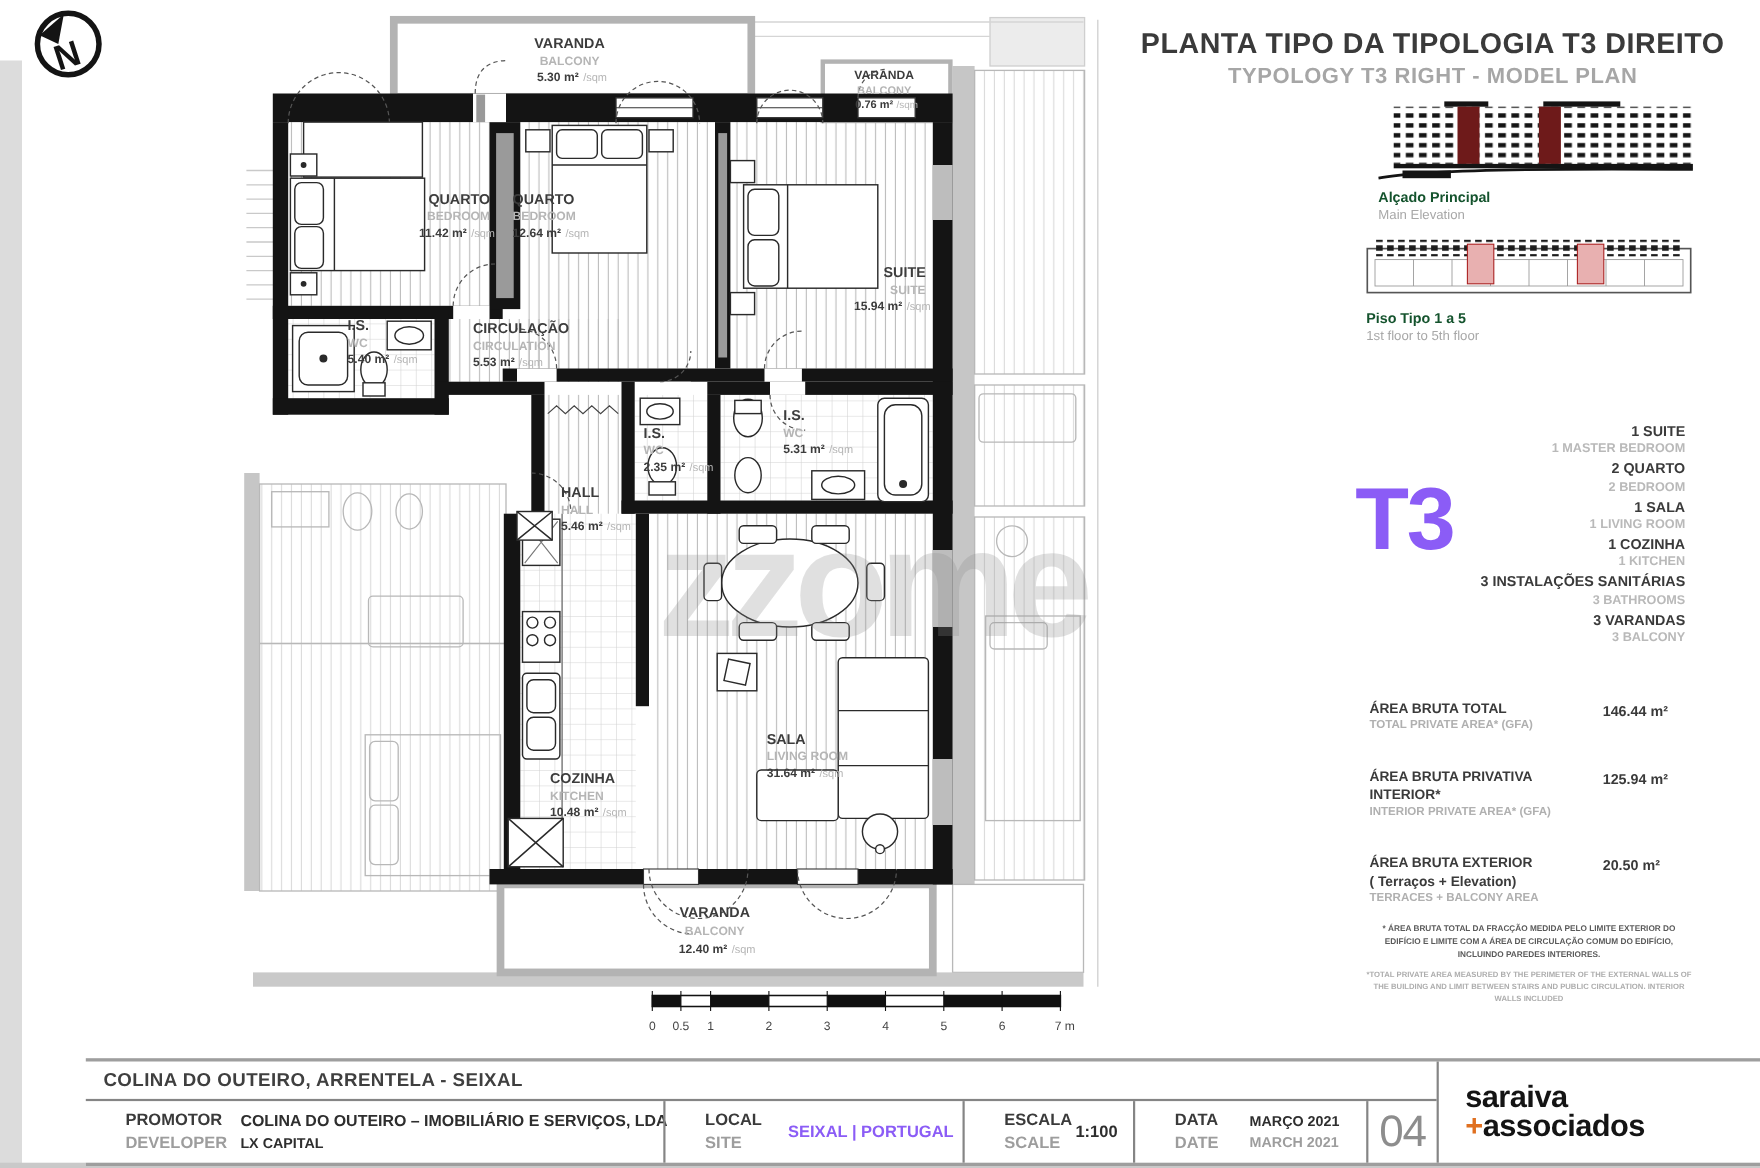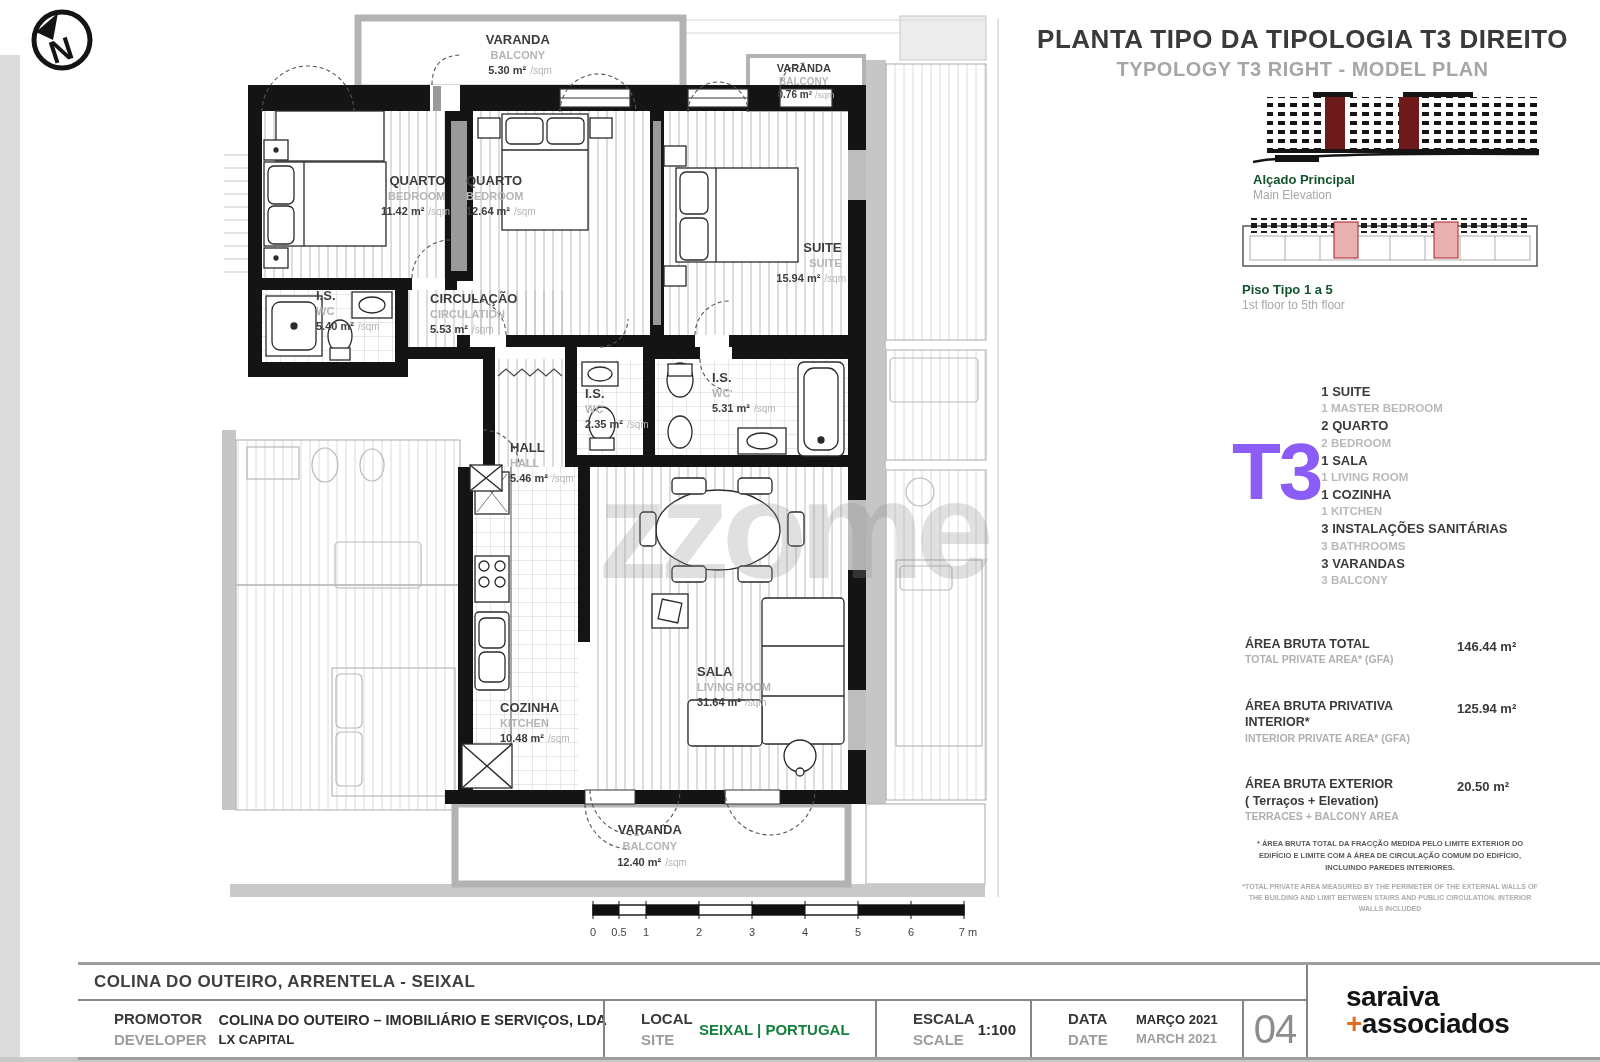--- a/index.html
+++ b/index.html
@@ -18,21 +18,21 @@
   .rp-title{position:absolute;left:1030px;top:24px;width:545px;text-align:center;
             font-size:26px;font-weight:bold;color:#3a3a3a;letter-spacing:.5px;}
   .rp-sub{position:absolute;left:1030px;top:58px;width:545px;text-align:center;
           font-size:20px;font-weight:bold;color:#a6a6a6;letter-spacing:.5px;}
   .fig{position:absolute;}
   .figcap{position:absolute;font-size:13px;line-height:1.25;}
   .figcap .c1{font-weight:bold;color:#14532d;}
   .figcap .c2{color:#a8a8a8;font-size:12px;}
   .program{position:absolute;left:1232px;top:380px;width:300px;display:flex;}
   .t3{font-size:80px;font-weight:600;line-height:1;margin-top:52px;letter-spacing:-2px;}
-  .prog-list{flex:1;margin-top:4px;}
+  .prog-list{flex:1;text-align:right;margin-top:4px;}
   .prog-list .p1{font-size:13px;font-weight:bold;color:#3a3a3a;line-height:1.25;}
   .prog-list .p2{font-size:11.5px;font-weight:bold;color:#b9b9b9;line-height:1.4;margin-bottom:2px;}
   .areas{position:absolute;left:1245px;top:636px;width:290px;}
   .area-item{position:relative;margin-bottom:30px;padding-right:80px;}
   .area-item .a1{font-size:12.5px;font-weight:bold;color:#3a3a3a;line-height:1.3;}
   .area-item .a2{font-size:10.5px;font-weight:bold;color:#b0b0b0;line-height:1.5;}
   .area-item .av{position:absolute;right:0;top:3px;font-size:13px;font-weight:bold;color:#3a3a3a;width:78px;text-align:left;}
   .fnotes{position:absolute;left:1240px;top:838px;width:300px;text-align:center;}
   .fn1{font-size:7.5px;font-weight:bold;color:#5a5a5a;line-height:1.6;}
   .fn2{font-size:7px;font-weight:bold;color:#adadad;line-height:1.6;margin-top:7px;}
@@ -46,26 +46,26 @@
       font-size:17px;font-weight:bold;color:#3f3f3f;letter-spacing:.4px;}
   .tb-cell{display:flex;align-items:center;padding:4px 8px 4px 12px;}
   .bl{border-left:2px solid #858585;}
   .lblcol{display:flex;flex-direction:column;justify-content:flex-start;gap:4px;margin-left:24px;}
   .lp{font-size:15px;font-weight:bold;color:#3a3a3a;}
   .le{font-size:15px;font-weight:bold;color:#9d9d9d;}
   .valcol{display:flex;flex-direction:column;justify-content:center;gap:4px;margin-left:12px;flex:1;}
   .v1{font-size:14.5px;font-weight:bold;color:#2e2e2e;white-space:nowrap;}
   .v2{font-size:13px;font-weight:bold;color:#2e2e2e;}
   .vgray{color:#9d9d9d;}
-  .vcenter{flex:1;text-align:left;font-size:15px;font-weight:bold;color:#15803d;}
+  .vcenter{flex:1;text-align:right;font-size:15px;font-weight:bold;color:#8b5cf6;}
   .vright{flex:1;text-align:right;font-size:15px;font-weight:bold;color:#2e2e2e;padding-right:6px;}
   .tb-num{grid-column:5;grid-row:2;display:flex;align-items:center;justify-content:center;
       font-size:40px;color:#8d8d8d;font-weight:400;letter-spacing:-1px;}
   .tb-logo{grid-column:6;grid-row:1/3;display:flex;flex-direction:column;justify-content:center;
-      padding-left:38px;border-left:2px solid #858585;}
+      padding-left:24px;border-left:2px solid #858585;}
   .logo1{font-size:28px;font-weight:800;color:#141414;line-height:.95;letter-spacing:-.5px;}
   .logo2{font-size:28px;font-weight:800;color:#141414;line-height:.95;letter-spacing:-.5px;}
   .logo-plus{color:#e07020;}
 </style>
 </head>
 <body>
 
 <div class="page">
 
   <div class="edge" style="left:0;top:55px;width:20px;height:1007px;"></div>

